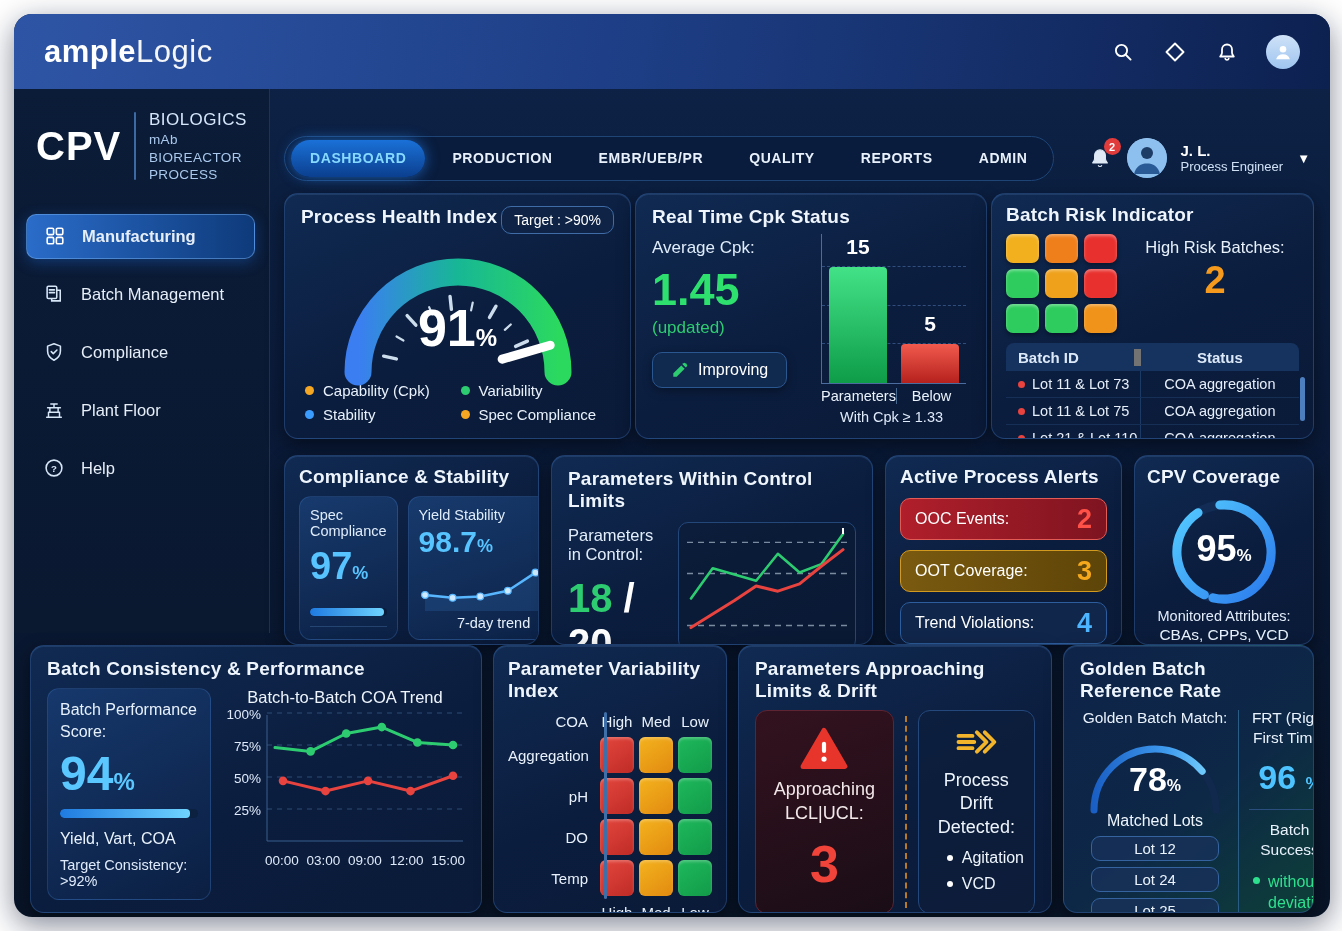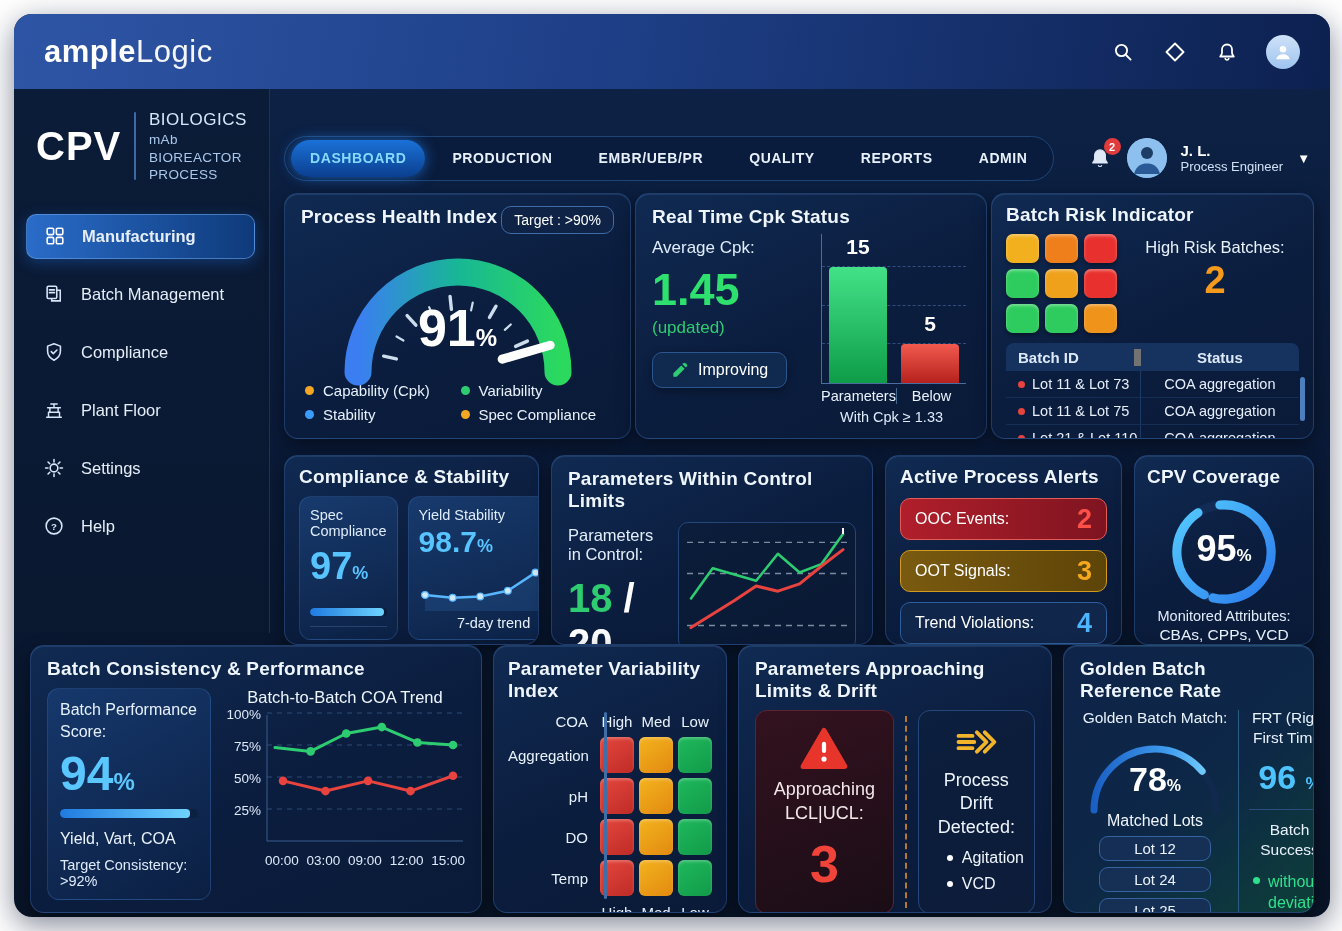--- a/index.html
+++ b/index.html
@@ -197,21 +197,21 @@
   .gb-body { display:flex; margin-top:6px; height:206px; }
   .gb-left { flex:1; text-align:center; padding-right:8px; }
   .gb-div { border-left:1px solid #2a5d86; margin:2px 0; }
   .gb-right { width:106px; text-align:center; padding-left:8px; }
   .gb-label { font-size:15.5px; color:#e9f2fc; line-height:1.3; }
   .arc-wrap { position:relative; width:150px; height:80px; margin:2px auto 0; }
   .arc-val { position:absolute; left:0; right:0; top:30px; text-align:center; font-weight:700; color:#fff; }
   .arc-val .v { font-size:34px; }
   .arc-val .u { font-size:16px; }
   .lots-label { font-size:16px; color:#eef5fd; margin-top:2px; }
-  .lot-pill { width:112px; margin:6px auto 0; background:rgba(23,48,88,.85); border:1px solid #35639f; border-radius:9px;
+  .lot-pill { width:128px; margin:6px auto 0; background:rgba(23,48,88,.85); border:1px solid #35639f; border-radius:9px;
     padding:3px 12px; font-size:15px; color:#eaf3fc; cursor:pointer; }
   .frt-val { font-size:34px; font-weight:700; color:#4dc3ff; margin-top:10px; }
   .frt-val .u { font-size:17px; }
   .gb-hr { border-top:1px solid #2a4f7e; margin:12px 2px 10px; }
   .succ-item { display:flex; gap:8px; justify-content:flex-start; margin-top:10px; padding-left:6px; text-align:left; }
   .gdot { width:7px; height:7px; border-radius:50%; background:#2ee08e; margin-top:6px; flex:0 0 auto; }
   .succ-text { font-size:16px; color:#2ee08e; line-height:1.35; }
   svg { display:block; }
 </style>
 </head>
@@ -297,29 +297,20 @@
         <div class="nav-item">
           <span class="nicon">
             <svg width="22" height="22" viewBox="0 0 24 24" fill="none" stroke="#d7e6f7" stroke-width="1.6" stroke-linecap="round" stroke-linejoin="round">
               <path d="M4 20h16M6 20v-5.5h12V20M7.5 14.5V9.5M16.5 14.5V9.5M5 9.5h14M12 9.5V5.5M8.5 5.5h7"></path>
               </svg>
           </span>
           <span>Plant Floor</span>
         </div>
         <div class="nav-item">
           <span class="nicon">
-            <svg width="22" height="22" viewBox="0 0 24 24" fill="none" stroke="#d7e6f7" stroke-width="1.7" stroke-linecap="round">
-              <circle cx="12" cy="12" r="4.2"></circle>
-              <path d="M12 2.8v2.6M12 18.6v2.6M2.8 12h2.6M18.6 12h2.6M5.5 5.5l1.9 1.9M16.6 16.6l1.9 1.9M18.5 5.5l-1.9 1.9M7.4 16.6l-1.9 1.9"></path>
-              </svg>
-          </span>
-          <span>Settings</span>
-        </div>
-        <div class="nav-item">
-          <span class="nicon">
             <svg width="22" height="22" viewBox="0 0 24 24" fill="none" stroke="#d7e6f7" stroke-width="1.7">
               <circle cx="12" cy="12" r="8.6"></circle>
                 <text x="12" y="16" text-anchor="middle" font-size="10.5" fill="#d7e6f7" stroke="none" font-family="Liberation Sans, sans-serif" font-weight="bold">?</text>
               </svg>
           </span>
           <span>Help</span>
         </div>
       </nav>
     </aside>
 
@@ -550,21 +541,21 @@
         </section>
 
         <section class="card c-apa">
           <h3 class="ctitle">Active Process Alerts</h3>
           <div class="alerts">
             <div class="alert sev-ooc">
               <span class="al">OOC Events:</span>
                 <span class="av">2</span>
             </div>
             <div class="alert sev-oot">
-              <span class="al">OOT Signals:</span>
+              <span class="al">OOT Coverage:</span>
                 <span class="av">3</span>
             </div>
             <div class="alert sev-trend">
               <span class="al">Trend Violations:</span>
                 <span class="av">4</span>
             </div>
           </div>
         </section>
 
         <section class="card c-cpv">

